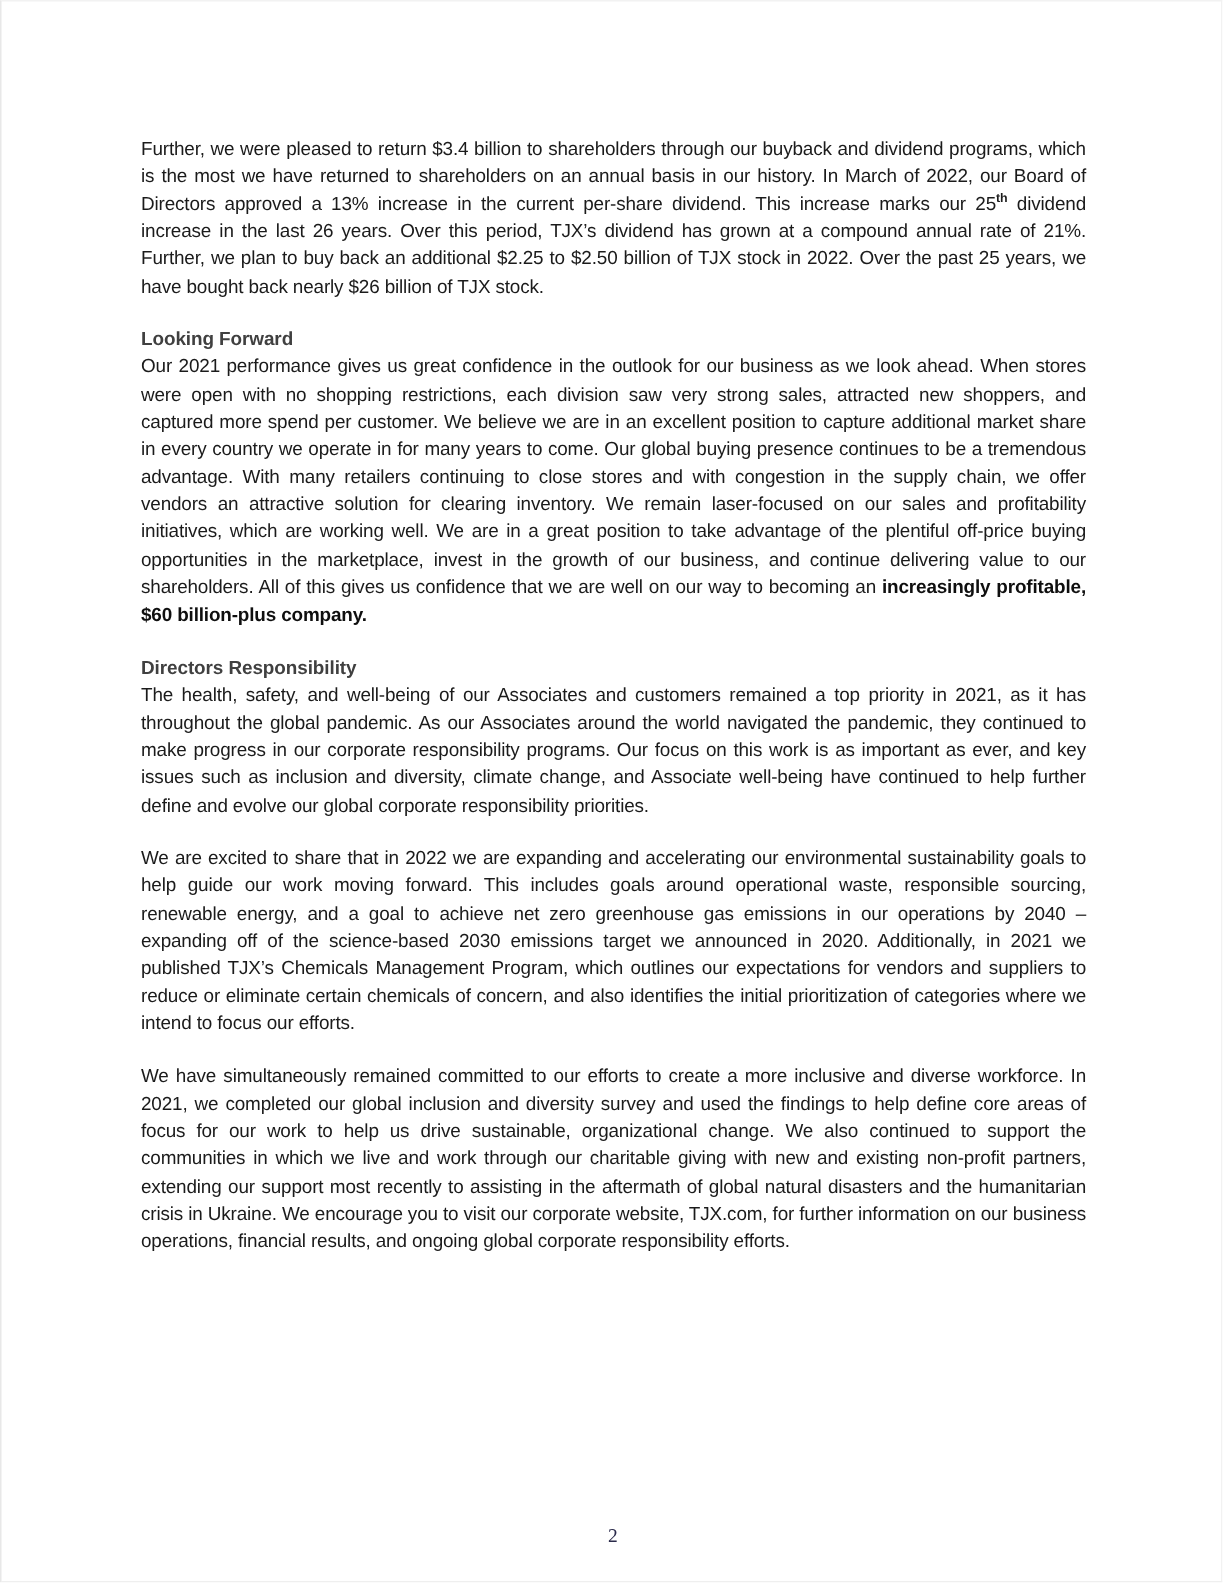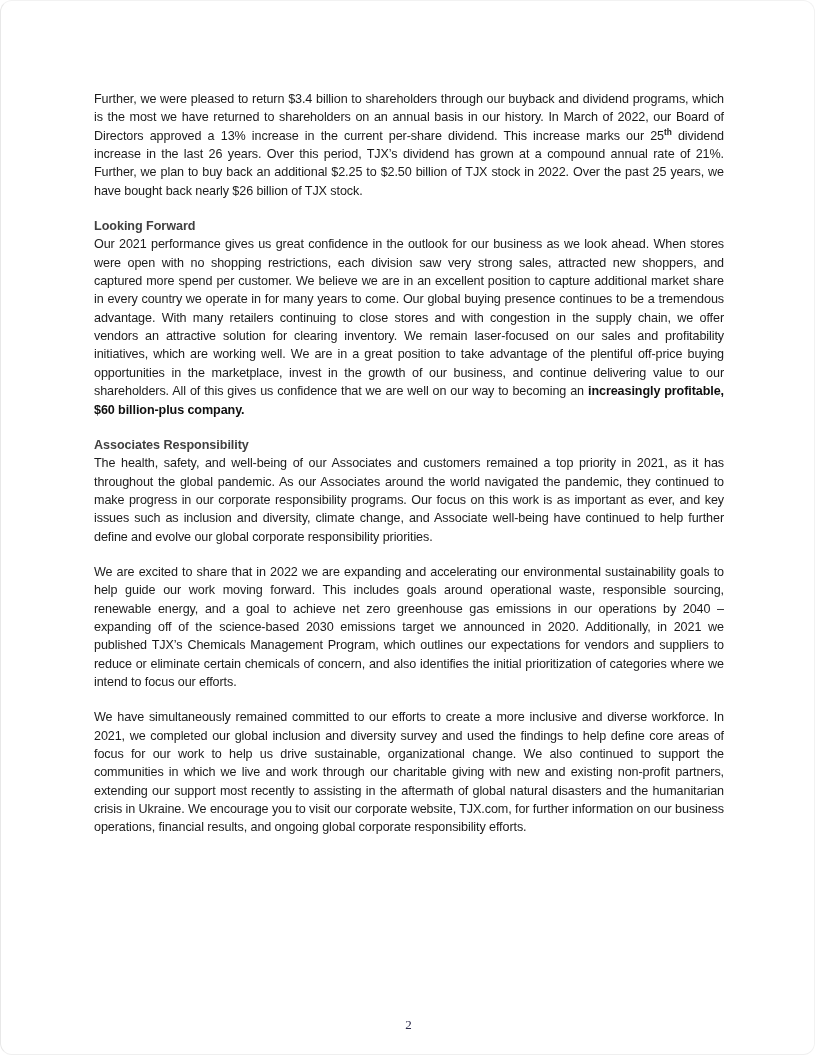--- a/index.html
+++ b/index.html
@@ -20,21 +20,20 @@
     top: 0;
     width: 815px;
     height: 1055px;
     background: #ffffff;
     box-sizing: border-box;
     border-left: 1px solid #e8e8e8;
     border-right: 1px solid #f2f2f2;
     border-top: 1px solid #f2f2f2;
     border-bottom: 1px solid #efefef;
     overflow: hidden;
-    border-radius: 12px;
   }
   .content {
     position: absolute;
     left: 93px;
     top: 89px;
     width: 630px;
   }
   p.body-par {
     margin: 0;
     font-size: 12.6px;
@@ -84,21 +83,21 @@
 <div class="page">
 
   <div class="content">
 
     <p class="body-par gap-after"><span>Further, we were pleased to return $3.4 billion to shareholders through our buyback and dividend programs, which is the most we have returned to shareholders on an annual basis in our history. In March of 2022, our Board of Directors approved a 13% increase in the current per-share dividend. This increase marks our 25</span><sup class="ordinal">th</sup><span> dividend increase in the last 26 years. Over this period, TJX’s dividend has grown at a compound annual rate of 21%. Further, we plan to buy back an additional $2.25 to $2.50 billion of TJX stock in 2022. Over the past 25 years, we have bought back nearly $26 billion of TJX stock.</span></p>
 
     <h2 class="section-head">Looking Forward</h2>
 
     <p class="body-par gap-after"><span>Our 2021 performance gives us great confidence in the outlook for our business as we look ahead. When stores were open with no shopping restrictions, each division saw very strong sales, attracted new shoppers, and captured more spend per customer. We believe we are in an excellent position to capture additional market share in every country we operate in for many years to come. Our global buying presence continues to be a tremendous advantage. With many retailers continuing to close stores and with congestion in the supply chain, we offer vendors an attractive solution for clearing inventory. We remain laser-focused on our sales and profitability initiatives, which are working well. We are in a great position to take advantage of the plentiful off-price buying opportunities in the marketplace, invest in the growth of our business, and continue delivering value to our shareholders. All of this gives us confidence that we are well on our way to becoming an </span><span class="strong-tail">increasingly profitable, $60 billion-plus company.</span></p>
 
-    <h2 class="section-head">Associates Responsibility</h2>
+    <h2 class="section-head">Directors Responsibility</h2>
 
     <p class="body-par gap-after">The health, safety, and well-being of our Associates and customers remained a top priority in 2021, as it has throughout the global pandemic. As our Associates around the world navigated the pandemic, they continued to make progress in our corporate responsibility programs. Our focus on this work is as important as ever, and key issues such as inclusion and diversity, climate change, and Associate well-being have continued to help further define and evolve our global corporate responsibility priorities.</p>
 
     <p class="body-par gap-after">We are excited to share that in 2022 we are expanding and accelerating our environmental sustainability goals to help guide our work moving forward. This includes goals around operational waste, responsible sourcing, renewable energy, and a goal to achieve net zero greenhouse gas emissions in our operations by 2040 – expanding off of the science-based 2030 emissions target we announced in 2020. Additionally, in 2021 we published TJX’s Chemicals Management Program, which outlines our expectations for vendors and suppliers to reduce or eliminate certain chemicals of concern, and also identifies the initial prioritization of categories where we intend to focus our efforts.</p>
 
     <p class="body-par">We have simultaneously remained committed to our efforts to create a more inclusive and diverse workforce. In 2021, we completed our global inclusion and diversity survey and used the findings to help define core areas of focus for our work to help us drive sustainable, organizational change. We also continued to support the communities in which we live and work through our charitable giving with new and existing non-profit partners, extending our support most recently to assisting in the aftermath of global natural disasters and the humanitarian crisis in Ukraine. We encourage you to visit our corporate website, TJX.com, for further information on our business operations, financial results, and ongoing global corporate responsibility efforts.</p>
 
   </div>
 
   <div class="footer">

